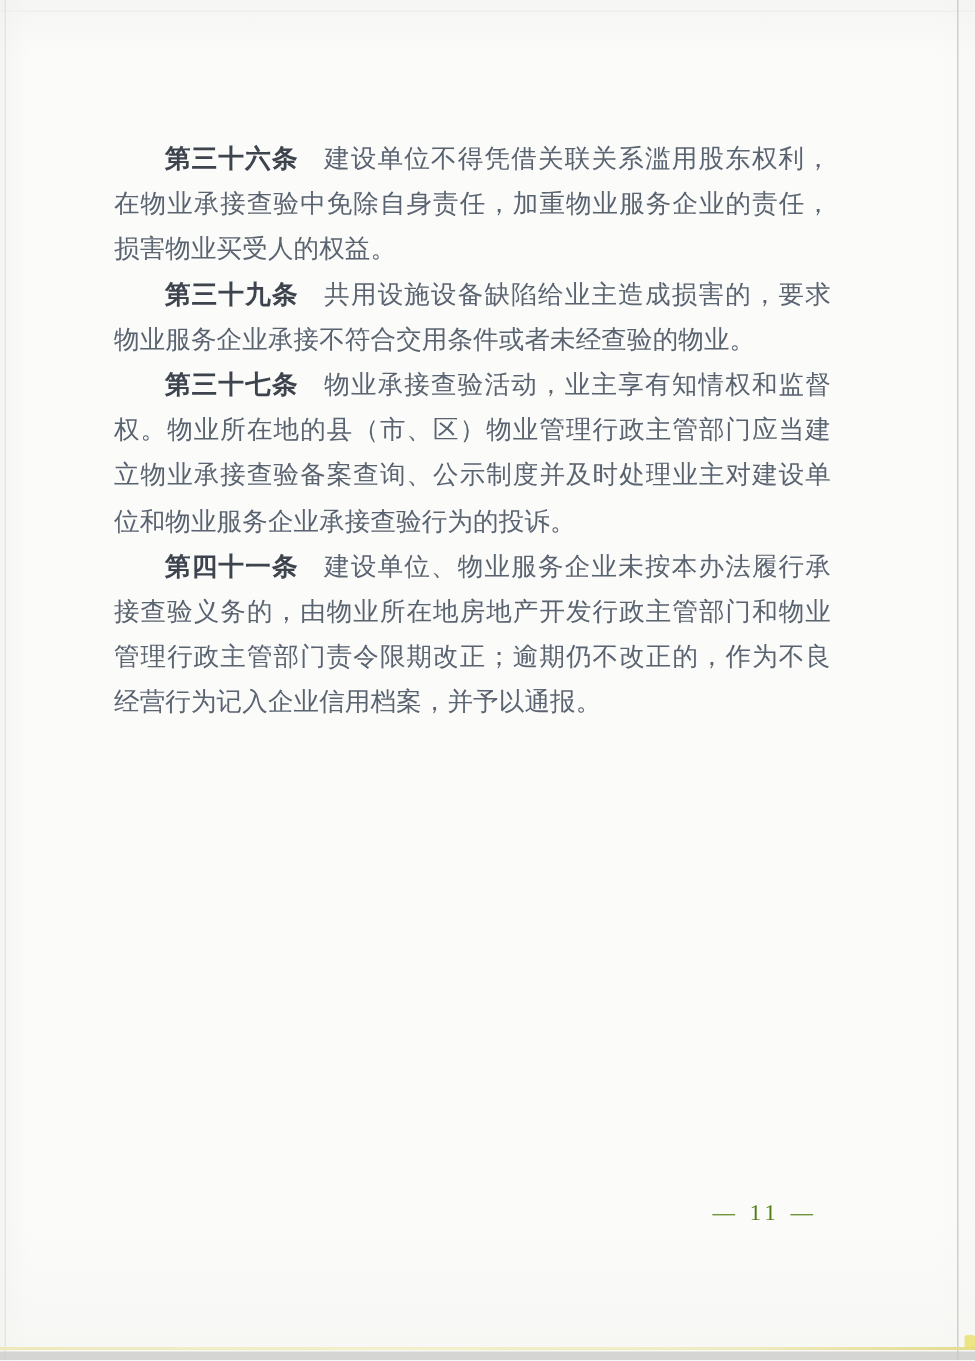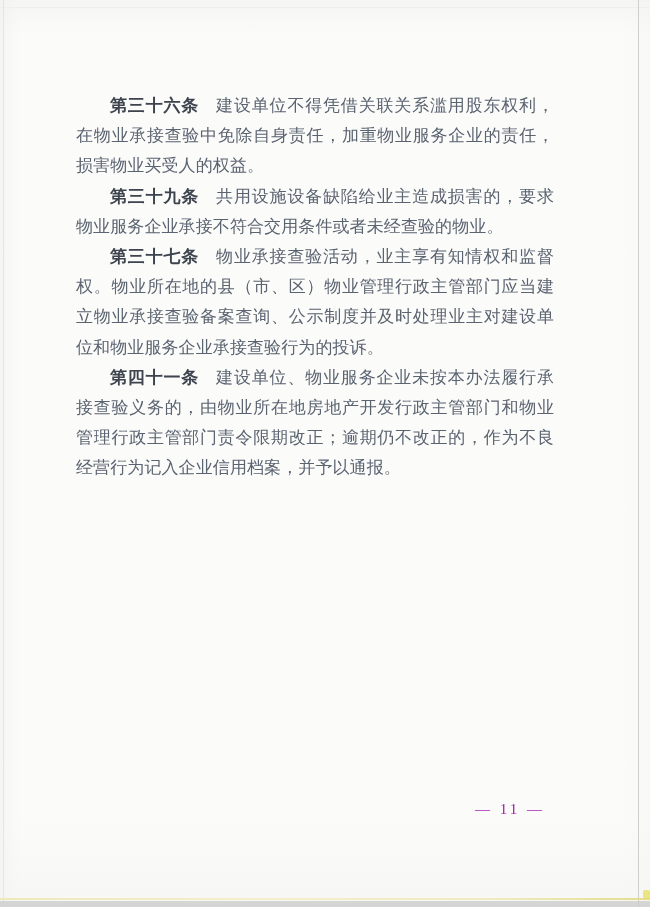--- a/index.html
+++ b/index.html
@@ -69,21 +69,21 @@
     color: #3d444e;
     margin-right: 1em;
   }
   .page-number {
     position: absolute;
     top: 801px;
     left: 440px;
     width: 140px;
     text-align: center;
     font-size: 15px;
-    color: #a21caf;
+    color: #4d7c0f;
     letter-spacing: 3px;
     white-space: nowrap;
   }
 </style>
 </head>
 <body>
 
 <div class="page">
   <div class="edge-top"></div>
   <div class="edge-left"></div>

